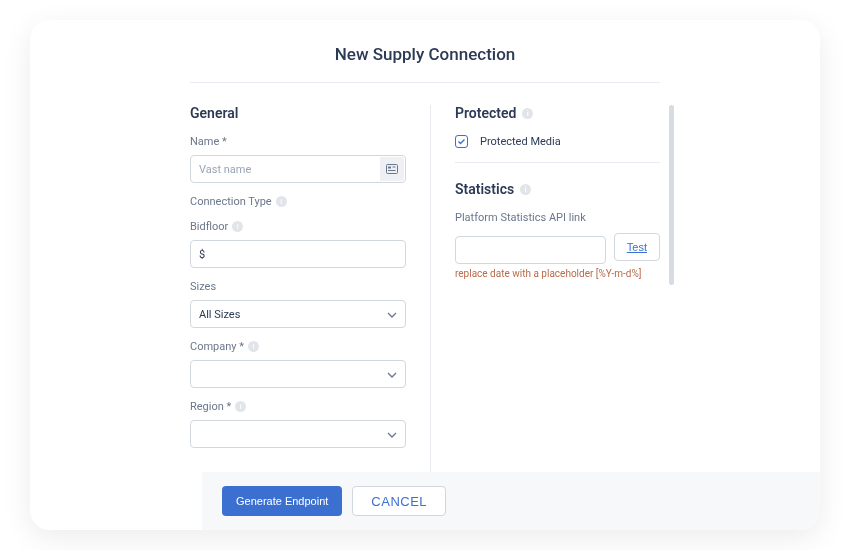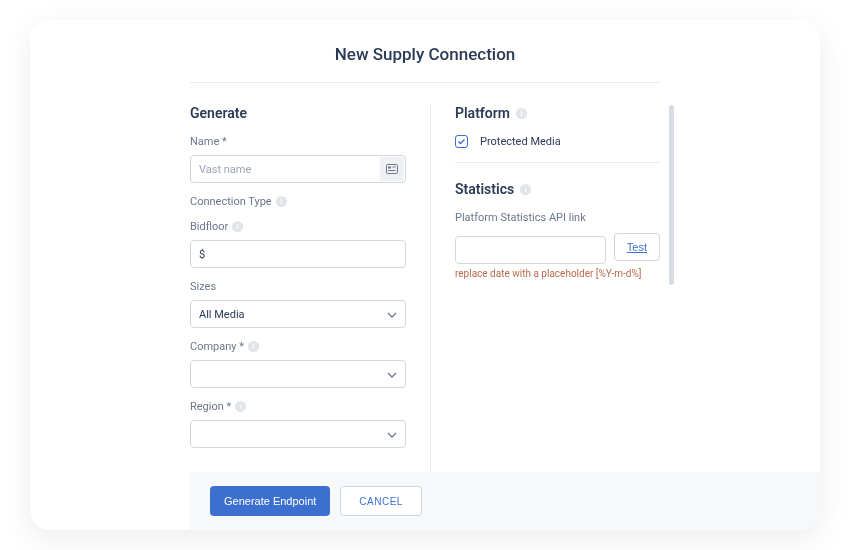--- a/index.html
+++ b/index.html
@@ -208,21 +208,21 @@
     height: 340px;
   }
   .scrollbar-thumb {
     width: 5px;
     height: 180px;
     background: #d7dce3;
     border-radius: 3px;
   }
   .footer {
     position: absolute;
-    left: 160px;
+    left: 172px;
     right: 0;
     bottom: 0;
     height: 58px;
     background: #f6f8fa;
     display: flex;
     align-items: center;
     gap: 10px;
     padding: 0 20px;
   }
   .btn-primary {
@@ -234,38 +234,38 @@
     font-size: 11px;
     border-radius: 4px;
     cursor: pointer;
   }
   .btn-secondary {
     background: #fff;
     color: #3b70d1;
     border: 1px solid #d0d7de;
     height: 30px;
     padding: 0 18px;
-    font-size: 10px;
+    font-size: 13px;
     border-radius: 4px;
     cursor: pointer;
     letter-spacing: 0.5px;
   }
   .placeholder { color: #9aa5b5; }
 </style>
 </head>
 <body>
 
 <div class="card">
   <div class="card-inner">
     <div class="title">New Supply Connection</div>
     <hr class="hr">
     <div class="content">
 
       <div class="col-left">
-        <div class="section-header">Generate</div>
+        <div class="section-header">General</div>
 
         <div class="label">Name *</div>
         <div class="input input-with-icon">
           <span class="placeholder">Vast name</span>
           <span class="input-icon">
             <svg width="12" height="10" viewBox="0 0 12 10">
                 <rect x="0.5" y="0.5" width="11" height="9" rx="1" fill="none" stroke="#6b778c"></rect>
                 <rect x="2" y="2.5" width="3" height="2" fill="#6b778c"></rect>
                 <line x1="6.5" y1="3" x2="9.5" y2="3" stroke="#6b778c"></line>
                 <line x1="2" y1="6.5" x2="9.5" y2="6.5" stroke="#6b778c"></line>
@@ -281,21 +281,21 @@
         <div class="label">
           <span>Bidfloor</span>
           <span class="info-icon">i</span>
         </div>
         <div class="input">
           <span>$</span>
         </div>
 
         <div class="label">Sizes</div>
         <div class="select">
-          <span>All Media</span>
+          <span>All Sizes</span>
           <span class="chevron">
             <svg width="10" height="6" viewBox="0 0 10 6">
                 <path d="M1 1l4 4 4-4" fill="none" stroke="#6b778c" stroke-width="1.3"></path>
               </svg>
           </span>
         </div>
 
         <div class="label">
           <span>Company *</span>
           <span class="info-icon">i</span>
@@ -318,21 +318,21 @@
           <span class="chevron">
             <svg width="10" height="6" viewBox="0 0 10 6">
                 <path d="M1 1l4 4 4-4" fill="none" stroke="#6b778c" stroke-width="1.3"></path>
               </svg>
           </span>
         </div>
       </div>
 
       <div class="col-right">
         <div class="section-header">
-          <span>Platform</span>
+          <span>Protected</span>
           <span class="info-icon">i</span>
         </div>
         <div class="checkbox-row">
           <span class="checkbox">
             <svg width="9" height="9" viewBox="0 0 9 9">
                 <path d="M1.5 4.5l2 2 4-4" fill="none" stroke="#3b70d1" stroke-width="1.4"></path>
               </svg>
           </span>
           <span>Protected Media</span>
         </div>

